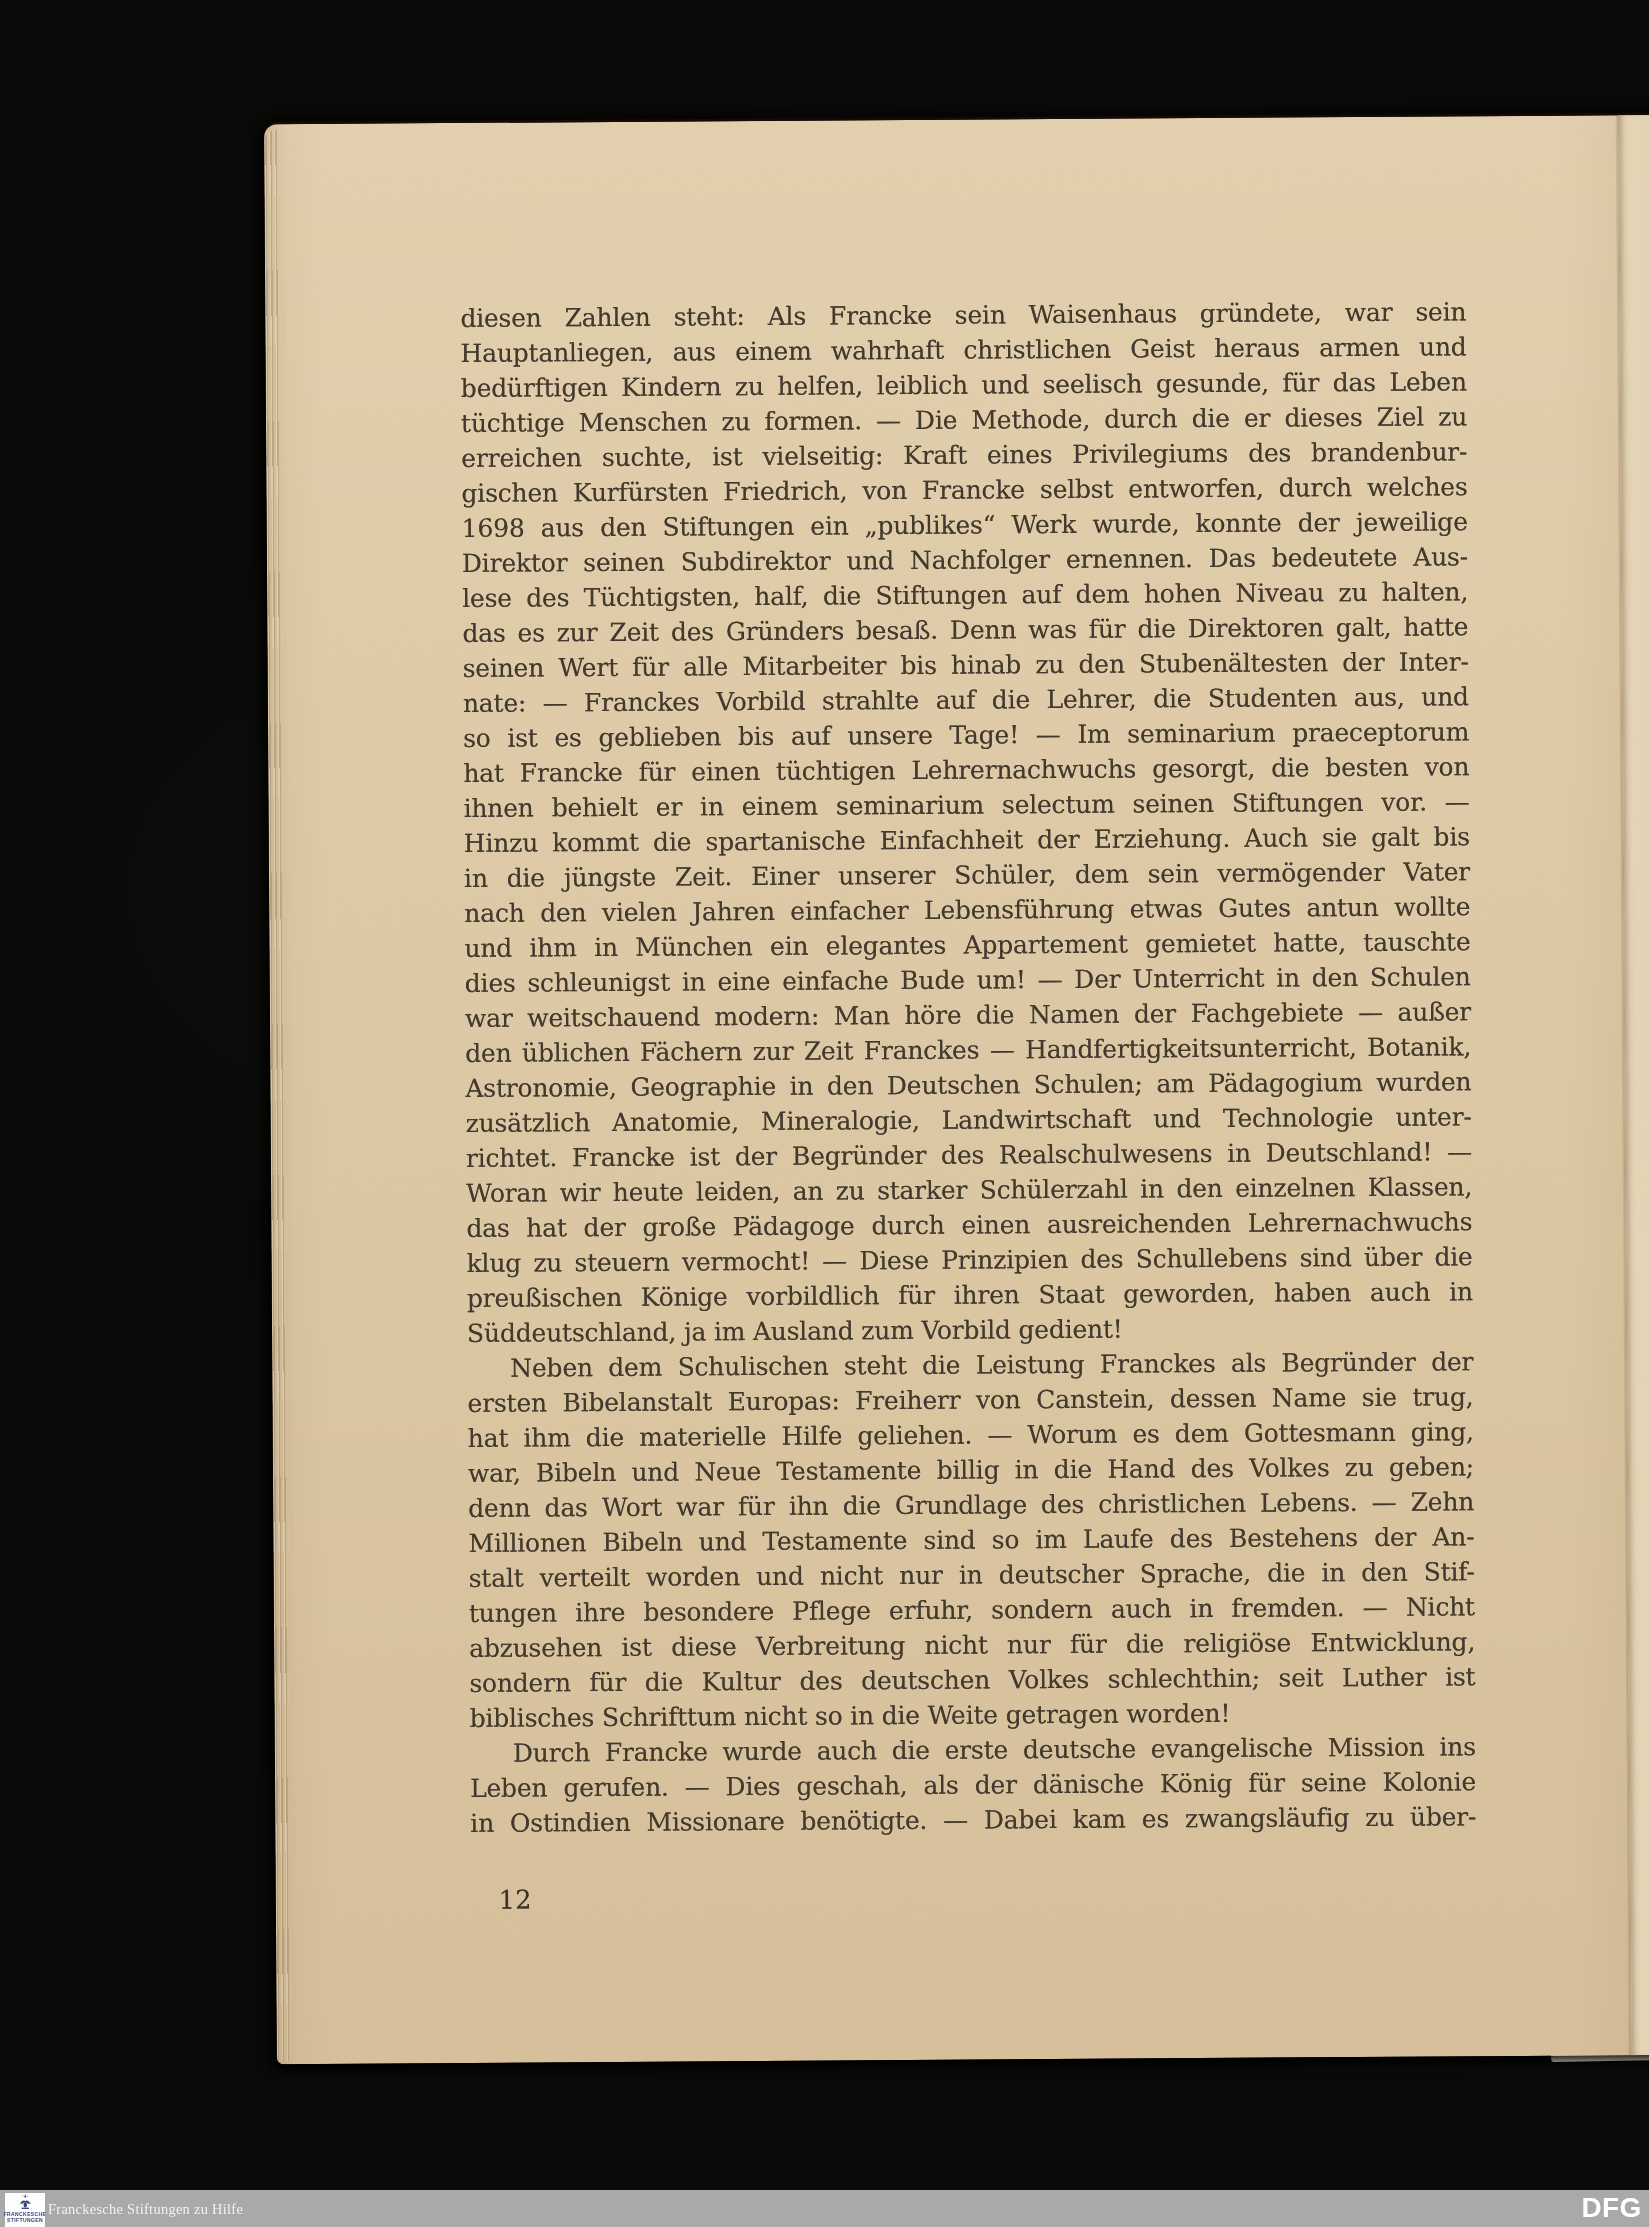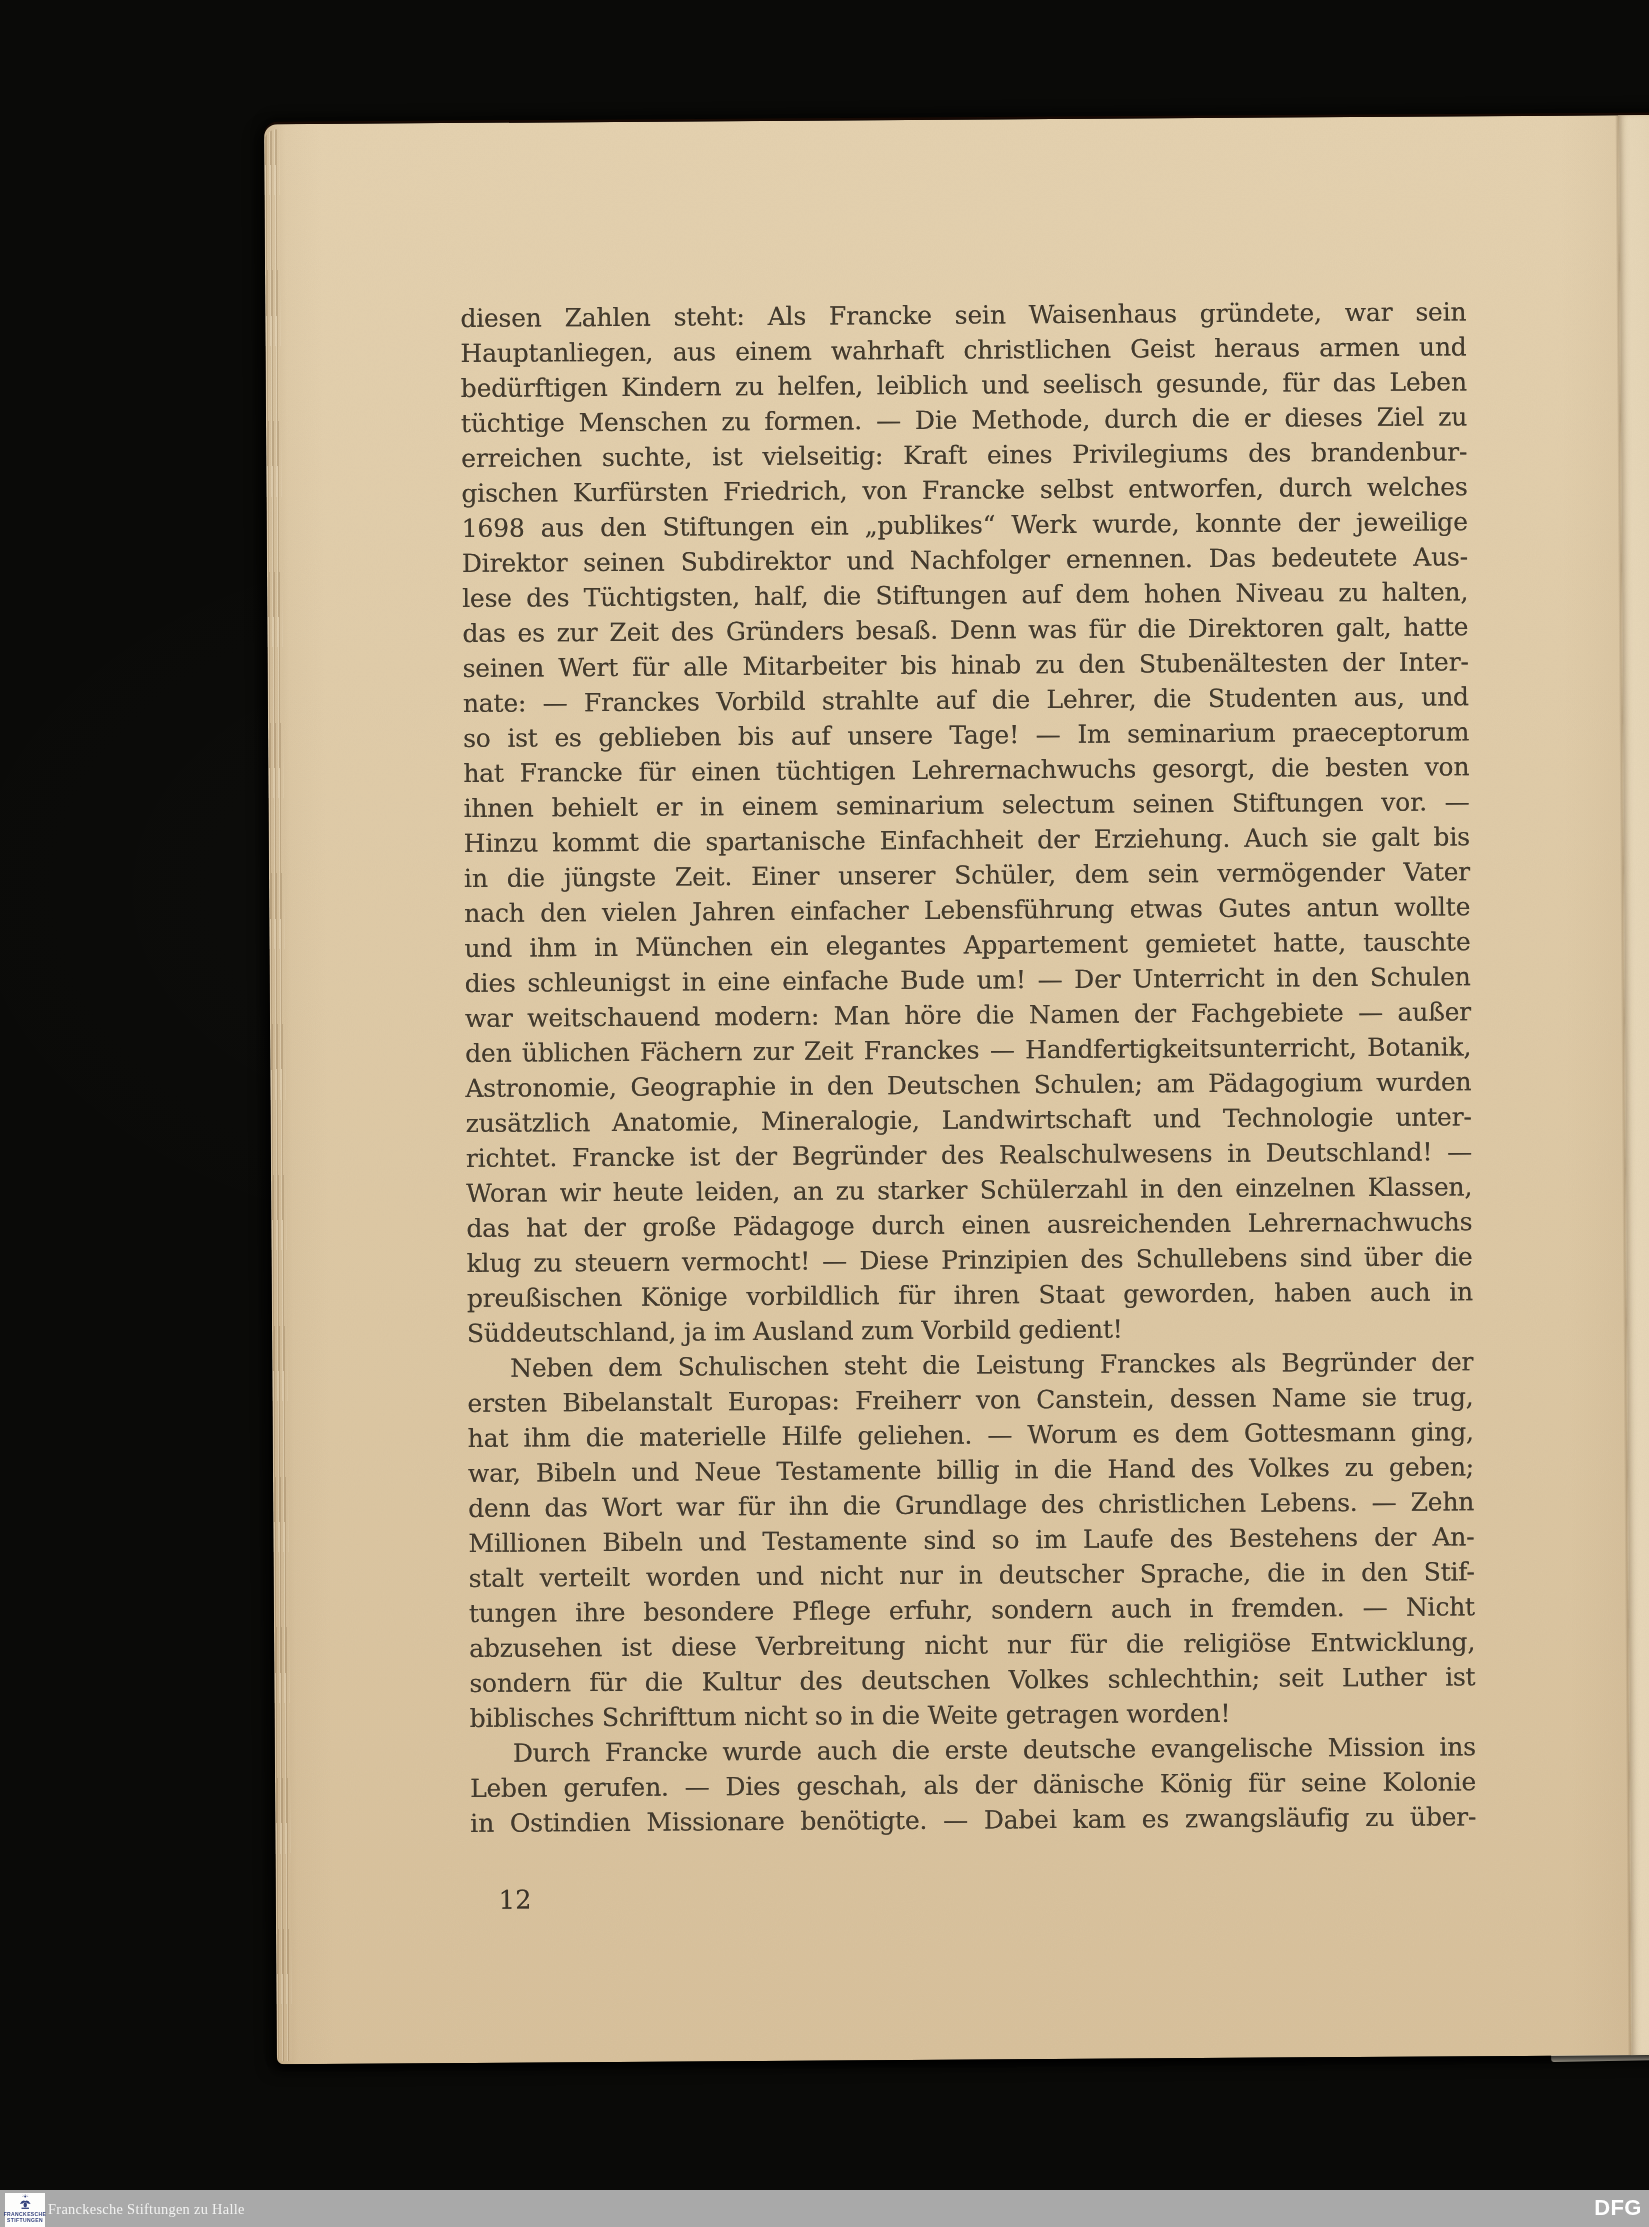--- a/index.html
+++ b/index.html
@@ -82,21 +82,21 @@
     color:#33417c;font-family:"Liberation Sans","DejaVu Sans",sans-serif;
     font-size:5px;font-weight:bold;letter-spacing:0.4px;line-height:6.2px;text-align:center;
   }
   .footer-title{
     position:absolute;left:48px;top:0;height:38px;line-height:38px;
     color:#f2f2f1;font-size:14.4px;letter-spacing:0.3px;
     font-family:"Liberation Serif","DejaVu Serif",serif;
   }
   .dfg-logo{
     position:absolute;right:8.2px;top:0;height:22px;line-height:36px;
-    color:#ffffff;font-size:22px;font-weight:bold;letter-spacing:0.4px;
+    color:#ffffff;font-size:28px;font-weight:bold;letter-spacing:0.4px;
     font-family:"Liberation Sans","DejaVu Sans",sans-serif;
   }
 </style>
 </head>
 <body>
 
 <div class="stage">
 
   <div class="underpage"></div>
 
@@ -176,18 +176,18 @@
             <line x1="27" y1="6" x2="24.5" y2="6"></line>
           </g>
           <path stroke="none" d="M7 24 Q13 13 20 17 Q27 13 33 24 L26 23 Q23 20 20 21 Q17 20 14 23 Z"></path>
           <ellipse cx="20" cy="26.5" rx="4.2" ry="6" stroke="none"></ellipse>
           <rect x="11" y="33" width="18" height="3.2" stroke="none"></rect>
         </g>
       </svg>
       <div class="logo-text">FRANCKESCHE</div>
       <div class="logo-text">STIFTUNGEN</div>
     </div>
-    <div class="footer-title">Franckesche Stiftungen zu Halle</div>
+    <div class="footer-title">Franckesche Stiftungen zu Hilfe</div>
     <div class="dfg-logo">DFG</div>
   </div>
 
 </div>
 
 
 </body></html>

